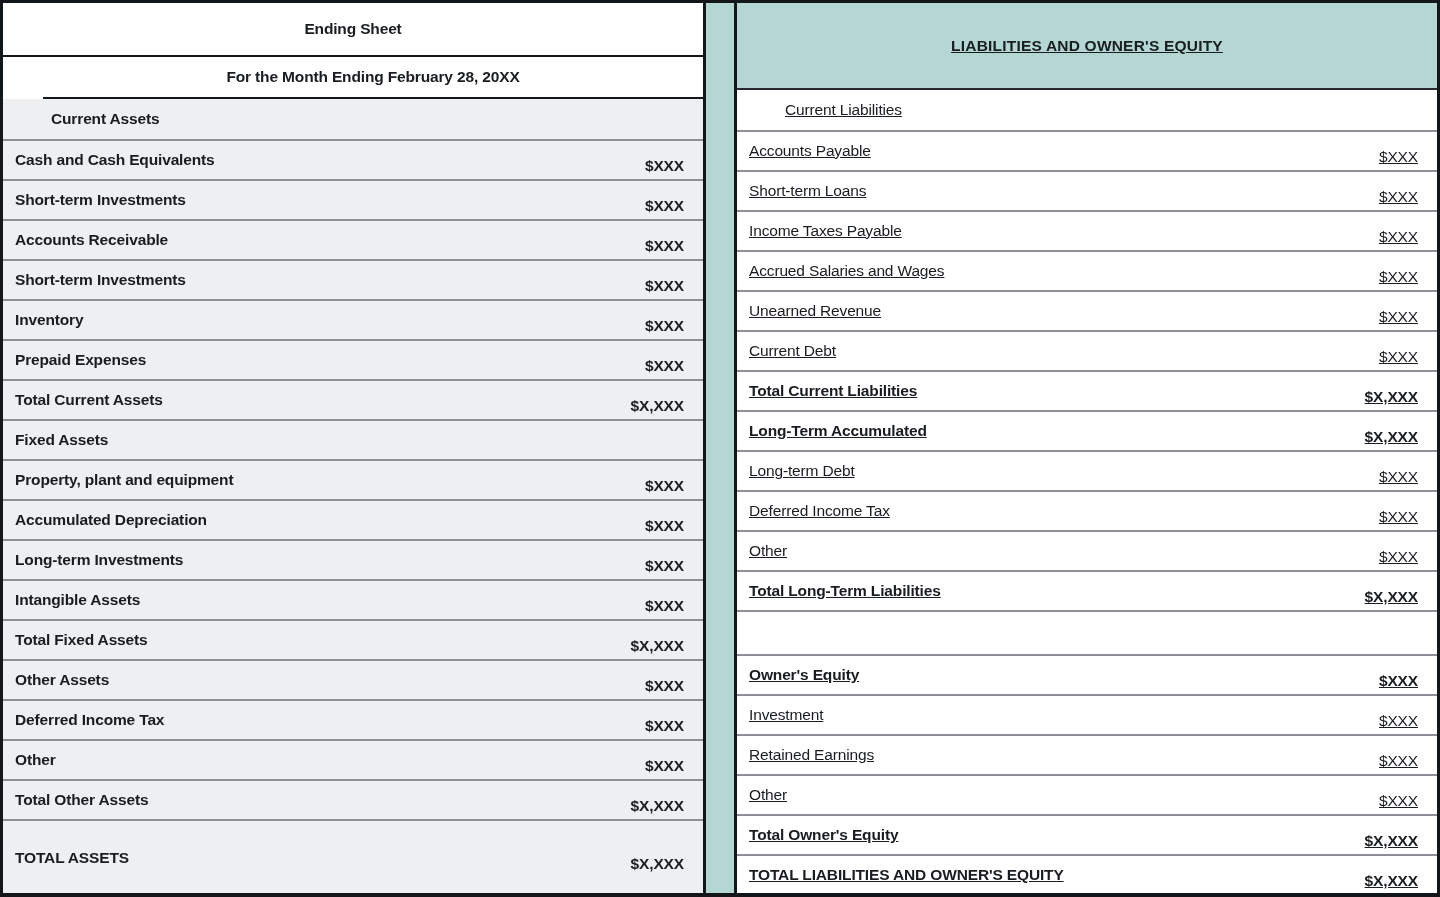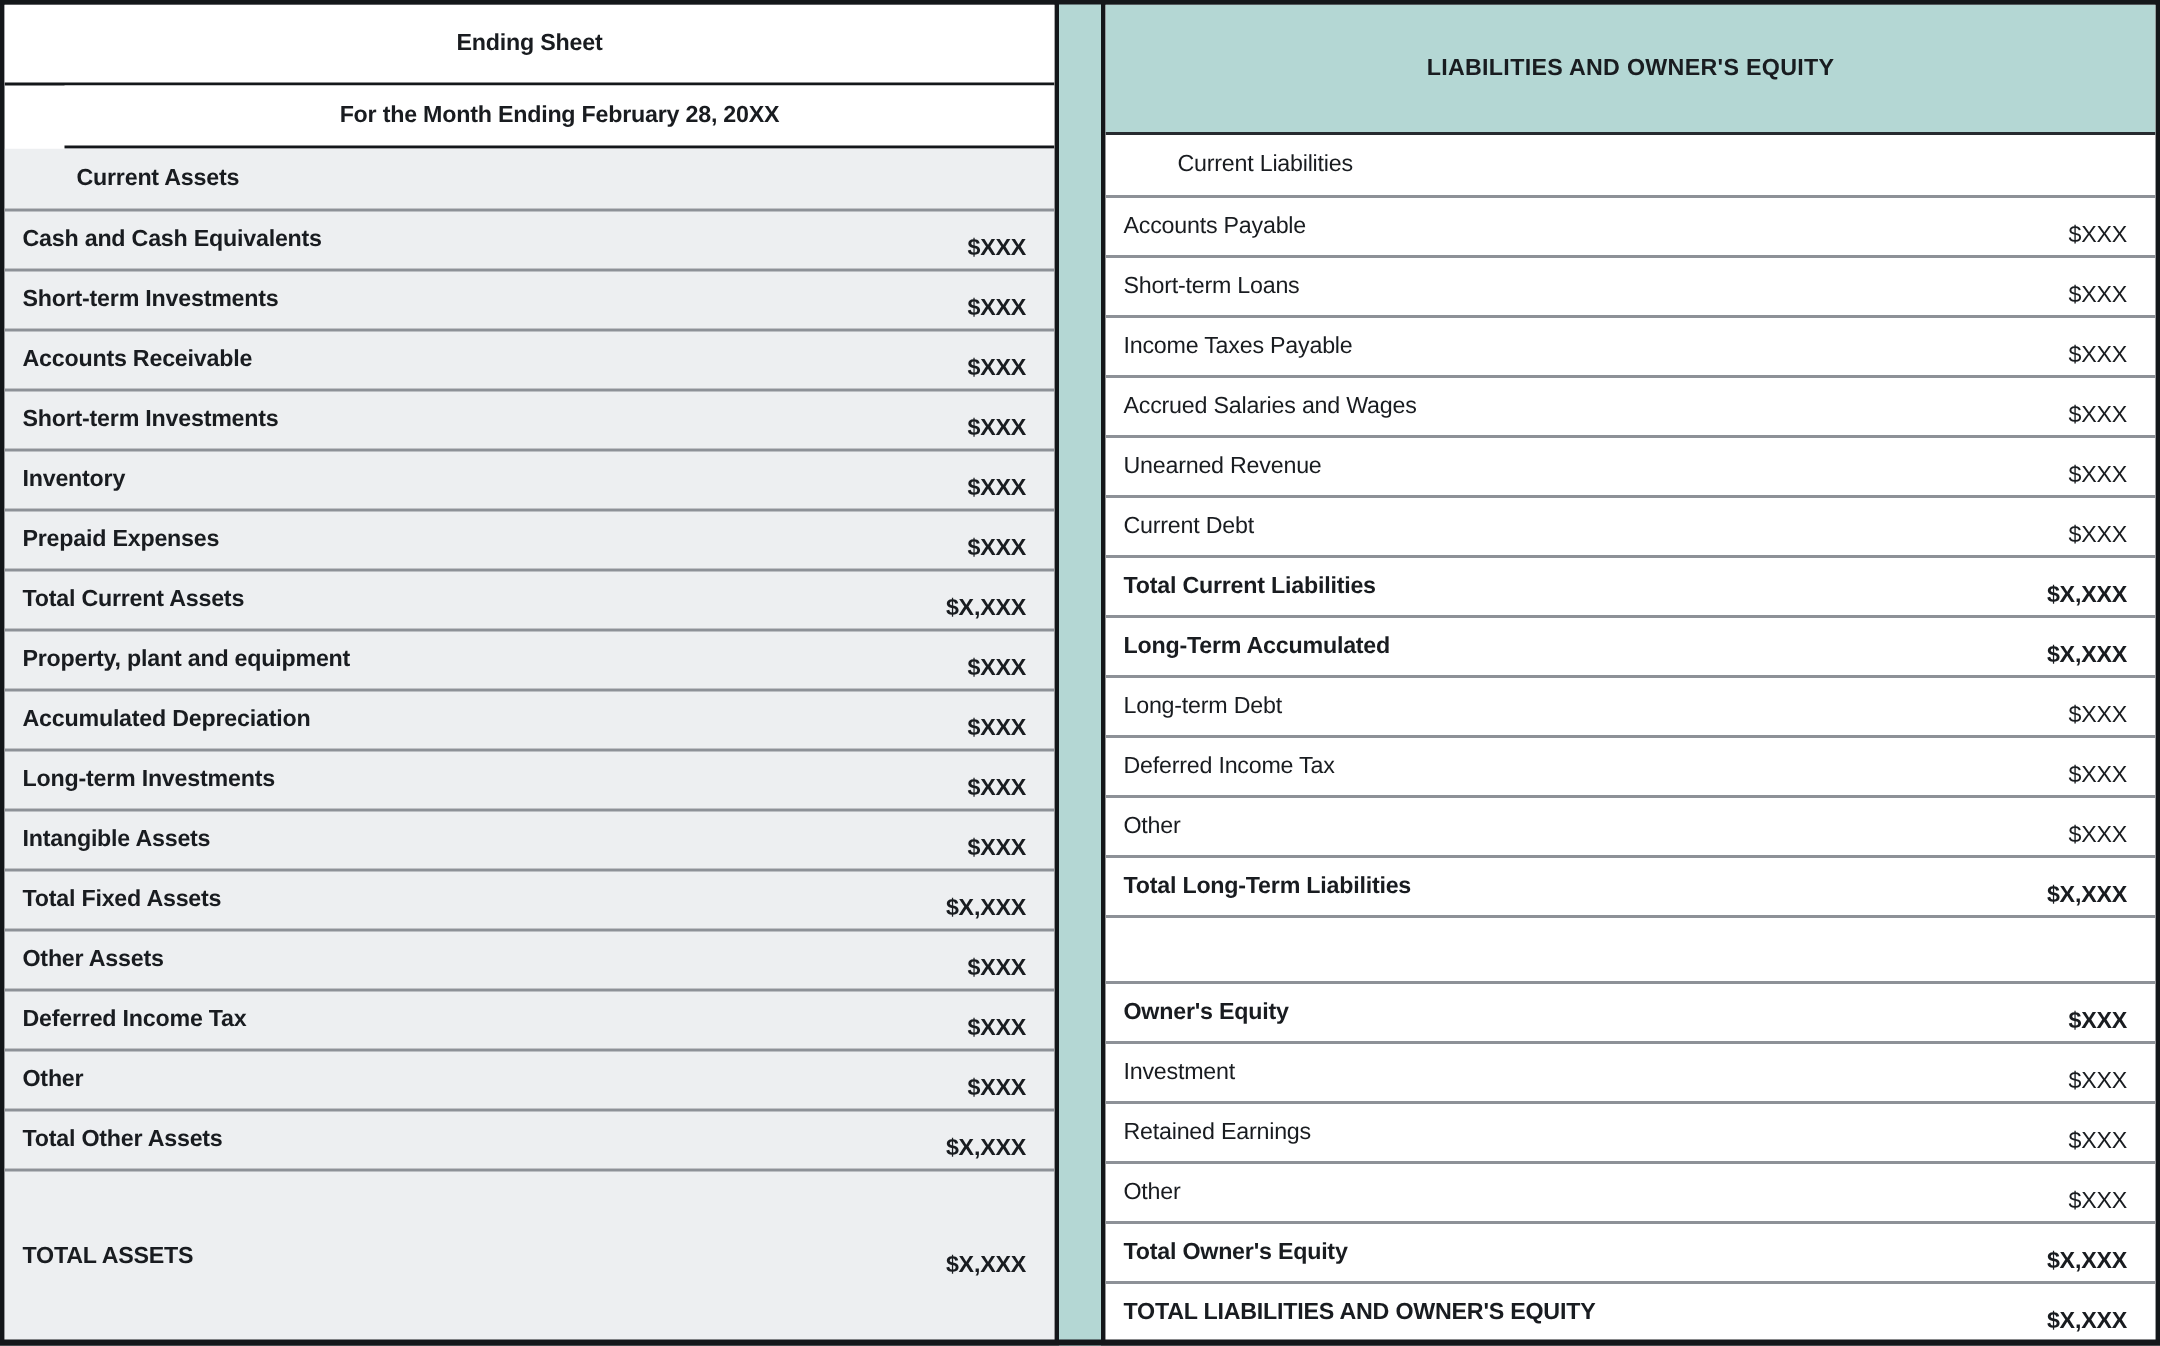--- a/index.html
+++ b/index.html
@@ -19,21 +19,21 @@
   .edge.bottom { bottom: 0; height: 4px; }
 
   .sheet-table {
     position: absolute; top: 0; bottom: 0;
     display: flex; flex-direction: column;
     border: 3px solid var(--border-dark, #14171a);
     background: #ffffff;
     overflow: hidden;
   }
   .left-table  { left: 0;    width: 706px; }
-  .right-table { left: 734px; width: 706px; }
+  .right-table { left: 734px; width: 706px; text-decoration: underline; }
 
   .title-row, .subtitle-row, .section-header {
     display: flex; align-items: center; justify-content: center;
     flex: 0 0 auto;
     font-weight: 700;
     background: #ffffff;
     border-bottom: 2px solid var(--border-dark, #1a1d21);
   }
   .title-row    { height: 54px; }
   .subtitle-row { height: 42px; margin-left: 40px; }
@@ -102,20 +102,24 @@
         <span class="val">$XXX</span>
       </div>
       <div class="row">
         <span class="lbl">Prepaid Expenses</span>
         <span class="val">$XXX</span>
       </div>
       <div class="row bold">
         <span class="lbl">Total Current Assets</span>
         <span class="val">$X,XXX</span>
       </div>
+      <div class="row bold">
+        <span class="lbl">Fixed Assets</span>
+        <span class="val"></span>
+      </div>
       <div class="row">
         <span class="lbl">Property, plant and equipment</span>
         <span class="val">$XXX</span>
       </div>
       <div class="row">
         <span class="lbl">Accumulated Depreciation</span>
         <span class="val">$XXX</span>
       </div>
       <div class="row">
         <span class="lbl">Long-term Investments</span>

